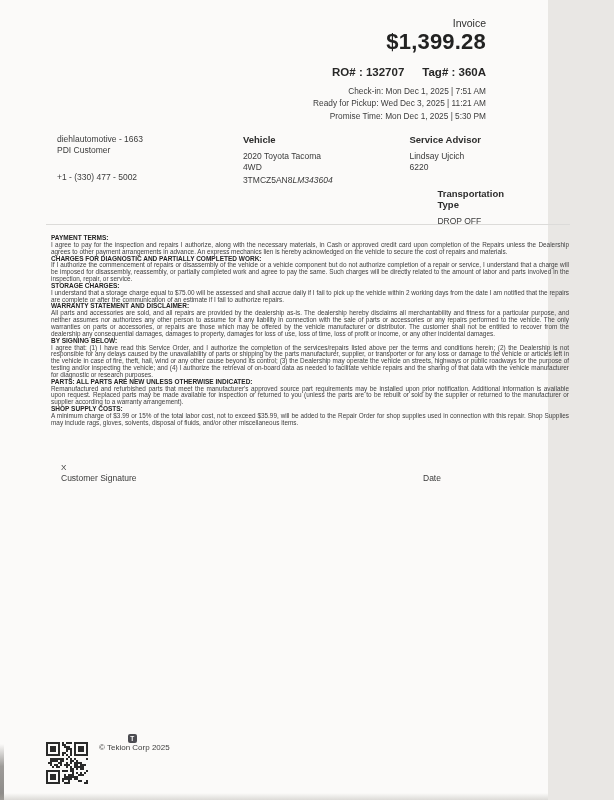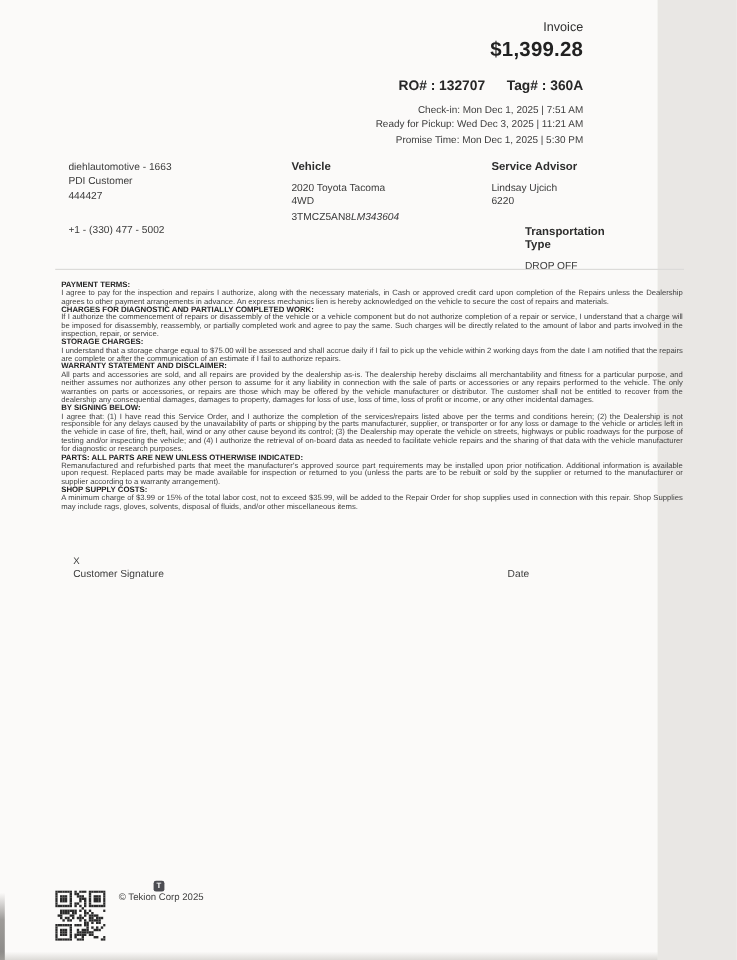--- a/index.html
+++ b/index.html
@@ -13,21 +13,21 @@
   .page {
     position:absolute; left:0; top:0; width:548px; height:800px;
     background:#fbfaf9; color:#3a3a3a;
   }
 
   
   .hdr {
     position:absolute; top:17px; right:62px; text-align:right;
   }
   .hdr .invoice-label { font-size:10.5px; font-weight:500; color:#2f2f2f; line-height:12px; }
-  .hdr .invoice-total { font-size:17px; font-weight:700; color:#222; line-height:19px; margin-top:3px; letter-spacing:.2px; }
+  .hdr .invoice-total { font-size:22px; font-weight:700; color:#222; line-height:19px; margin-top:3px; letter-spacing:.2px; }
   .hdr .ro-tag { margin-top:15px; font-size:11.5px; font-weight:700; color:#272727; line-height:13px; }
   .hdr .ro-tag .tag { margin-left:18px; }
   .hdr .hdr-details { margin-top:6px; font-size:8.3px; font-weight:500; color:#3c3c3c; }
   .hdr .hdr-details div { line-height:12.4px; }
 
   
   .parties {
     position:absolute; top:134px; left:57px; right:44px;
     display:flex;
   }
@@ -94,21 +94,20 @@
       <div>Check-in: Mon Dec 1, 2025 | 7:51 AM</div>
       <div>Ready for Pickup: Wed Dec 3, 2025 | 11:21 AM</div>
       <div>Promise Time: Mon Dec 1, 2025 | 5:30 PM</div>
     </div>
   </div>
 
   <div class="parties">
     <div class="col-customer">
       <div class="col-line">diehlautomotive - 1663</div>
       <div class="col-line">PDI Customer</div>
-      <div class="col-line gap-s">444427</div>
       <div class="col-line gap-m">+1 - (330) 477 - 5002</div>
     </div>
     <div class="col-vehicle">
       <div class="col-h">Vehicle</div>
       <div class="col-line">2020 Toyota Tacoma</div>
       <div class="col-line">4WD</div>
       <div class="col-line gap-s vin"><span>3TMCZ5AN8</span><i>LM343604</i></div>
     </div>
     <div class="col-advisor">
       <div class="col-h">Service Advisor</div>

